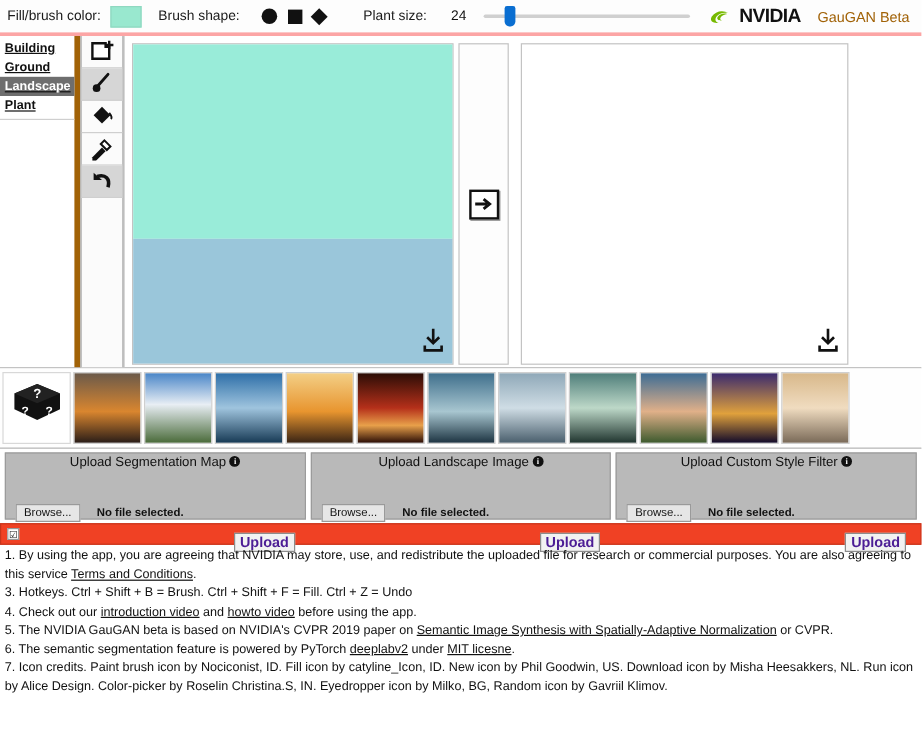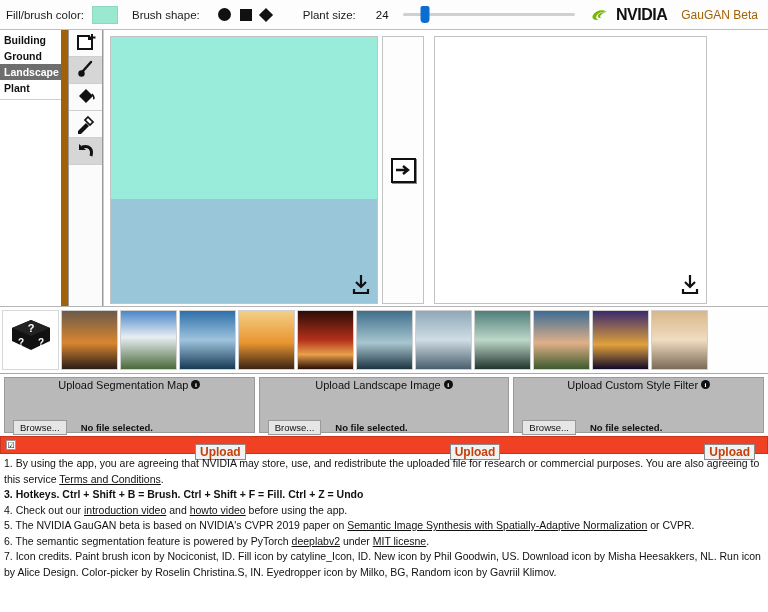--- a/index.html
+++ b/index.html
@@ -11,21 +11,21 @@
     background: #ffffff;
     overflow: hidden;
   }
 
   
   .toolbar {
     height: 30px;
     display: flex;
     align-items: center;
     background: #fdfdfd;
-    border-bottom: 1px solid #fca5a5;
+    border-bottom: 3px solid #fca5a5;
     padding: 0 6px;
     gap: 0;
   }
   .tb-label { font-size: 11.5px; color: #1a1a1a; white-space: nowrap; }
   .color-swatch {
     width: 26px; height: 18px;
     background: #99e8cf;
     margin: 0 14px 0 8px;
     border: 1px solid #8fd8c0;
   }
@@ -50,21 +50,21 @@
   
   .main {
     height: 277px;
     display: flex;
     background: #ffffff;
     border-bottom: 1px solid #b5b5b5;
   }
 
   
   .left-col { display: flex; width: 104px; border-right: 1px solid #cfcfcf; }
-  .cat-list { width: 68px; border-right: 7px solid #a16207; padding-top: 2px; }
+  .cat-list { width: 68px; border-right: 5px solid #a16207; padding-top: 2px; text-decoration: underline; }
   .cat-item {
     font-size: 10.5px; font-weight: bold;
     padding: 2px 3px 2px 4px;
     color: #111;
     white-space: nowrap;
   }
   .cat-item.selected { background: #6e6e6e; color: #ffffff; }
   .cat-divider { border-bottom: 1px solid #cfcfcf; margin-top: 3px; }
 
   .tool-col {
@@ -157,41 +157,41 @@
   .up-row { display: flex; align-items: center; gap: 14px; }
   .browse-btn {
     font-size: 9.5px; padding: 1px 6px;
     background: #e6e6e6; border: 1px solid #9a9a9a;
     color: #111;
   }
   .no-file { font-size: 9.5px; font-weight: bold; color: #111; }
   .upload-btn {
     font-size: 12px; font-weight: bold;
     background: #f2f2f2; border: 1px solid #8c8c8c;
-    padding: 0px 4px; color: #c2410c; margin-left: 28px; margin-top: 48px;
+    padding: 0px 4px; color: #4c1d95; margin-left: 28px; margin-top: 48px;
   }
 
   
   .terms-banner {
     background: #f04124;
     color: #ffffff;
     height: 18px;
     display: flex; align-items: center; gap: 6px;
     padding: 0 5px;
     font-size: 10.5px;
     border: 1px solid #c7351c;
   }
   .tcheck {
     width: 10px; height: 10px; background: #fff;
     border: 1px solid #999; color: #111;
     font-size: 8px; line-height: 9px; text-align: center;
   }
   .terms-body { padding: 2px 4px 0 4px; }
   .term-line { font-size: 10.5px; line-height: 15.5px; color: #111; }
-  .term-line.bold { font-weight: bold; }
+  .term-line.bold { font-weight: normal; }
   .term-line a, .lnk { color: #111; text-decoration: underline; }
 </style>
 </head>
 <body>
 
 <div class="toolbar">
   <span class="tb-label">Fill/brush color:</span>
   <div class="color-swatch" style="background: rgb(153, 232, 207);"></div>
   <span class="tb-label">Brush shape:</span>
   <div class="shapes">

